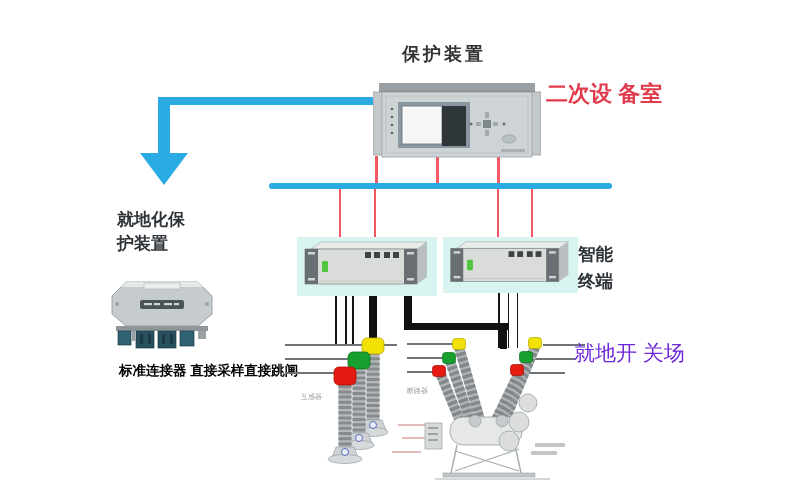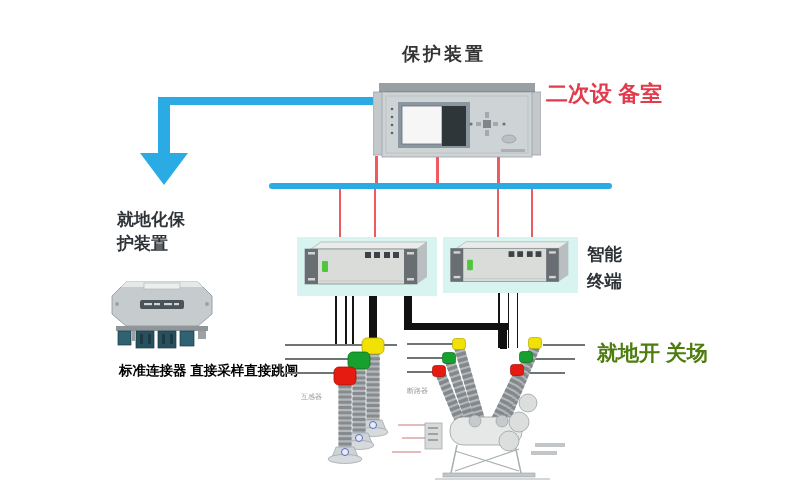--- a/index.html
+++ b/index.html
@@ -6,22 +6,22 @@
   #canvas{position:relative;width:800px;height:500px;background:#ffffff;overflow:hidden;
           font-family:"Liberation Sans",sans-serif;}
   .abs{position:absolute;}
   .lbl{color:#2e3338;font-weight:600;}
   .lbl .ln{display:block;}
   #protection-label{left:402px;top:42px;font-size:18px;letter-spacing:3px;color:#333;}
   #secondary-room-label{left:546px;top:80px;font-size:22px;line-height:28px;font-weight:700;color:#e23c4c;}
   #local-protection-label{left:117px;top:208px;font-size:17px;line-height:24px;}
   #connector-note{left:119px;top:361px;font-size:13.5px;line-height:19px;font-weight:700;color:#000000;}
   #mu-label{left:248px;top:238px;font-size:17.5px;line-height:27px;}
-  #it-label{left:578px;top:241px;font-size:17.5px;line-height:27px;padding-left:9px;}
-  #switchyard-label{left:597px;top:338px;font-size:21px;line-height:30px;font-weight:700;color:#4d7c0f;}
+  #it-label{left:578px;top:241px;font-size:17.5px;line-height:27px;}
+  #switchyard-label{left:574px;top:338px;font-size:21px;line-height:30px;font-weight:400;color:#6d28d9;}
   .redline{position:absolute;width:2.5px;background:#f0595f;}
   .bus{position:absolute;left:269px;top:183px;width:343px;height:6px;border-radius:3px;background:#2aabe3;}
   .cyanbox{position:absolute;background:#d8f4f0;}
   .thin-cable{position:absolute;width:1.5px;background:#141414;}
   .thick{position:absolute;background:#111;}
   svg{display:block;}
 </style>
 </head>
 <body>
 

